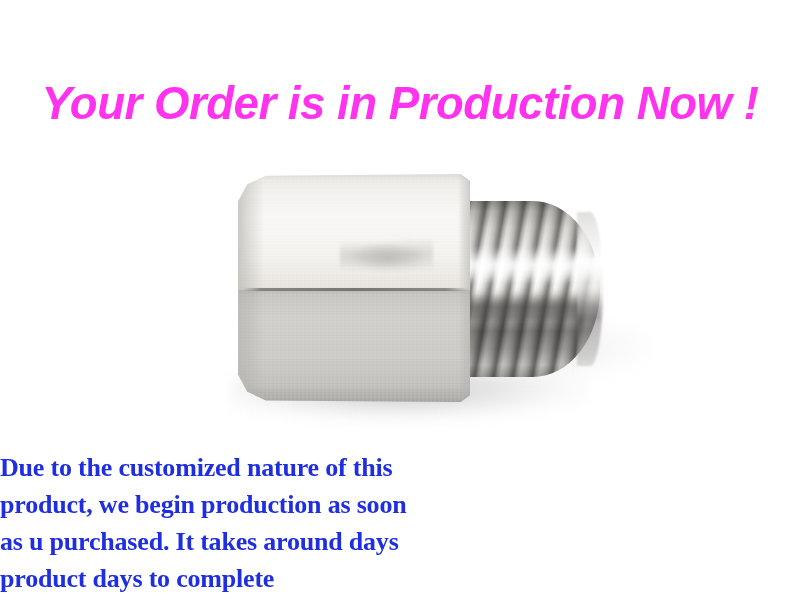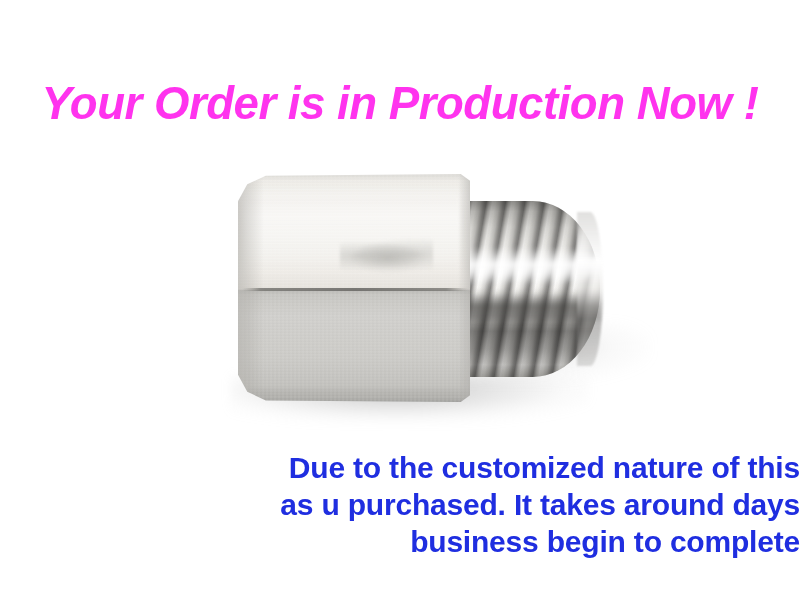--- a/index.html
+++ b/index.html
@@ -301,24 +301,24 @@
       rgba(120,119,116,0.45), rgba(255,255,255,0.0));
     filter: blur(1.5px);
   }
 
   
   #bodytext {
     position: absolute;
     left: 0;
     top: 421px;
     width: 800px;
-    text-align: right;
-    font-family: Liberation Sans, sans-serif;
+    text-align: left;
+    font-family: Liberation Serif, serif;
     font-weight: bold;
-    font-size: 30px;
+    font-size: 26px;
     line-height: 37px;
     letter-spacing: -0.2px;
     color: #1f2ee0;
     user-select: none;
   }
   #bodytext .ln { display: block; white-space: nowrap; }
 </style>
 </head>
 <body>
 
@@ -347,17 +347,18 @@
       <div class="hex-marks"></div>
       <div class="hex-seam"></div>
       <div class="hex-left-facet"></div>
       <div class="hex-right-edge"></div>
     </div>
 
   </div>
 
   <div id="bodytext">
     <span class="ln">Due to the customized nature of this</span>
+    <span class="ln">product, we begin production as soon</span>
     <span class="ln">as u purchased. It takes around days</span>
-    <span class="ln">business begin to complete</span>
+    <span class="ln">product days to complete</span>
   </div>
 
 </div>
 
 </body></html>

